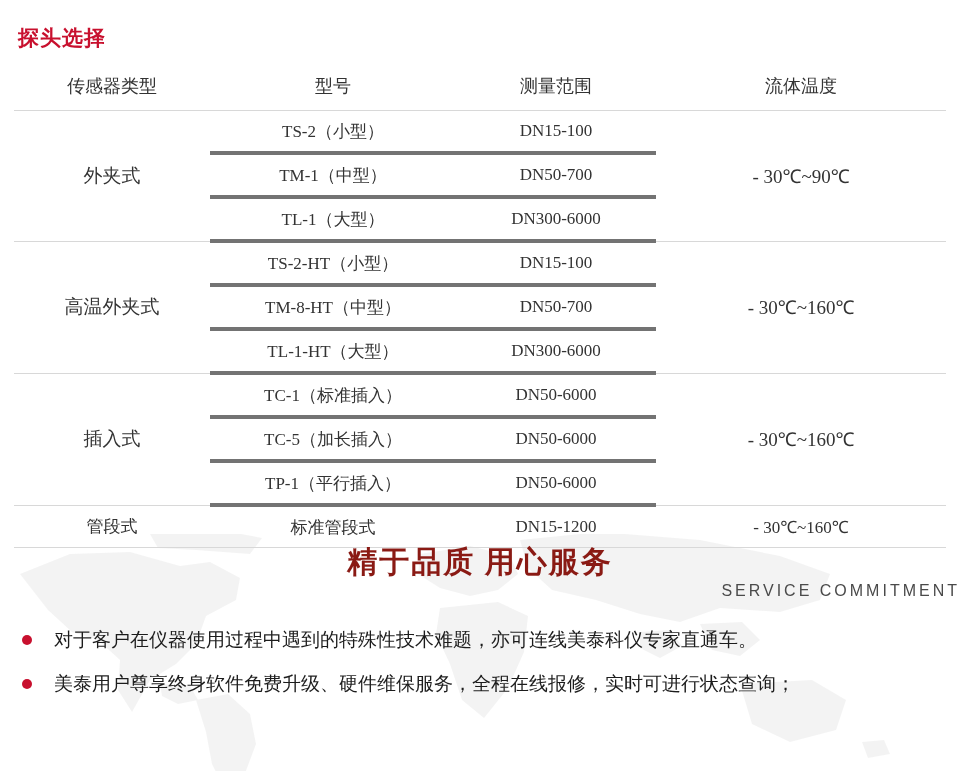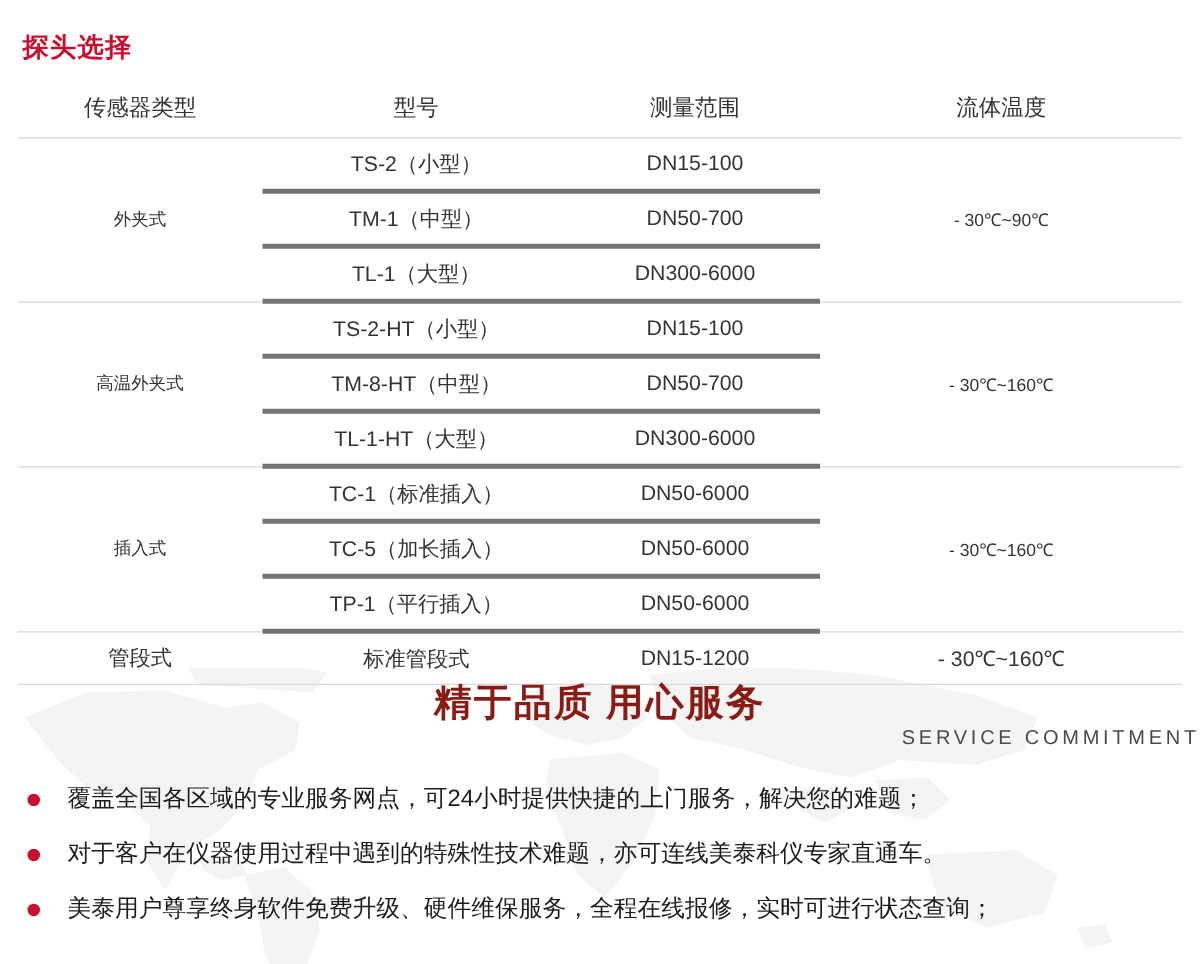--- a/index.html
+++ b/index.html
@@ -35,41 +35,42 @@
 
   
   .probe-table {
     position: absolute;
     left: 14px;
     top: 66px;
     width: 932px;
     border-collapse: collapse;
     font-size: 17px;
     color: #333;
+    font-family: Liberation Serif, serif;
   }
   .probe-table th {
     font-weight: normal;
     font-size: 18px;
     padding: 8px 0 12px 0;
     text-align: center;
     border-bottom: 1px solid #d8d8d8;
     color: #333;
   }
   .probe-table td {
     text-align: center;
     padding: 8px 0;
     height: 24px;
     vertical-align: middle;
   }
   .probe-table td.bline {
     border-bottom: 4px solid #737373;
   }
   .probe-table td.group {
     border-bottom: 1px solid #d8d8d8;
-    font-size: 14px;
+    font-size: 19px;
   }
   .probe-table tr.last td {
     border-bottom: 1px solid #d8d8d8;
   }
   .col-type   { width: 196px; }
   .col-model  { width: 246px; }
   .col-range  { width: 200px; }
   .col-temp   { width: 290px; }
 
   
@@ -234,24 +235,20 @@
 
         <path d="M740 180 L812 176 L846 196 L836 226 L790 238 L752 220 Z"></path>
         <path d="M862 238 L884 236 L890 250 L868 254 Z"></path>
       </g>
     </svg>
 
     <div class="commit-cn">精于品质 用心服务</div>
     <div class="commit-en">SERVICE COMMITMENT</div>
 
     <ul class="commit-list">
-      <li>
-        <span class="bullet"></span>
-        <span>覆盖全国各区域的专业服务网点，可24小时提供快捷的上门服务，解决您的难题；</span>
-      </li>
       <li>
         <span class="bullet"></span>
         <span>对于客户在仪器使用过程中遇到的特殊性技术难题，亦可连线美泰科仪专家直通车。</span>
       </li>
       <li>
         <span class="bullet"></span>
         <span>美泰用户尊享终身软件免费升级、硬件维保服务，全程在线报修，实时可进行状态查询；</span>
       </li>
     </ul>
   </div>

